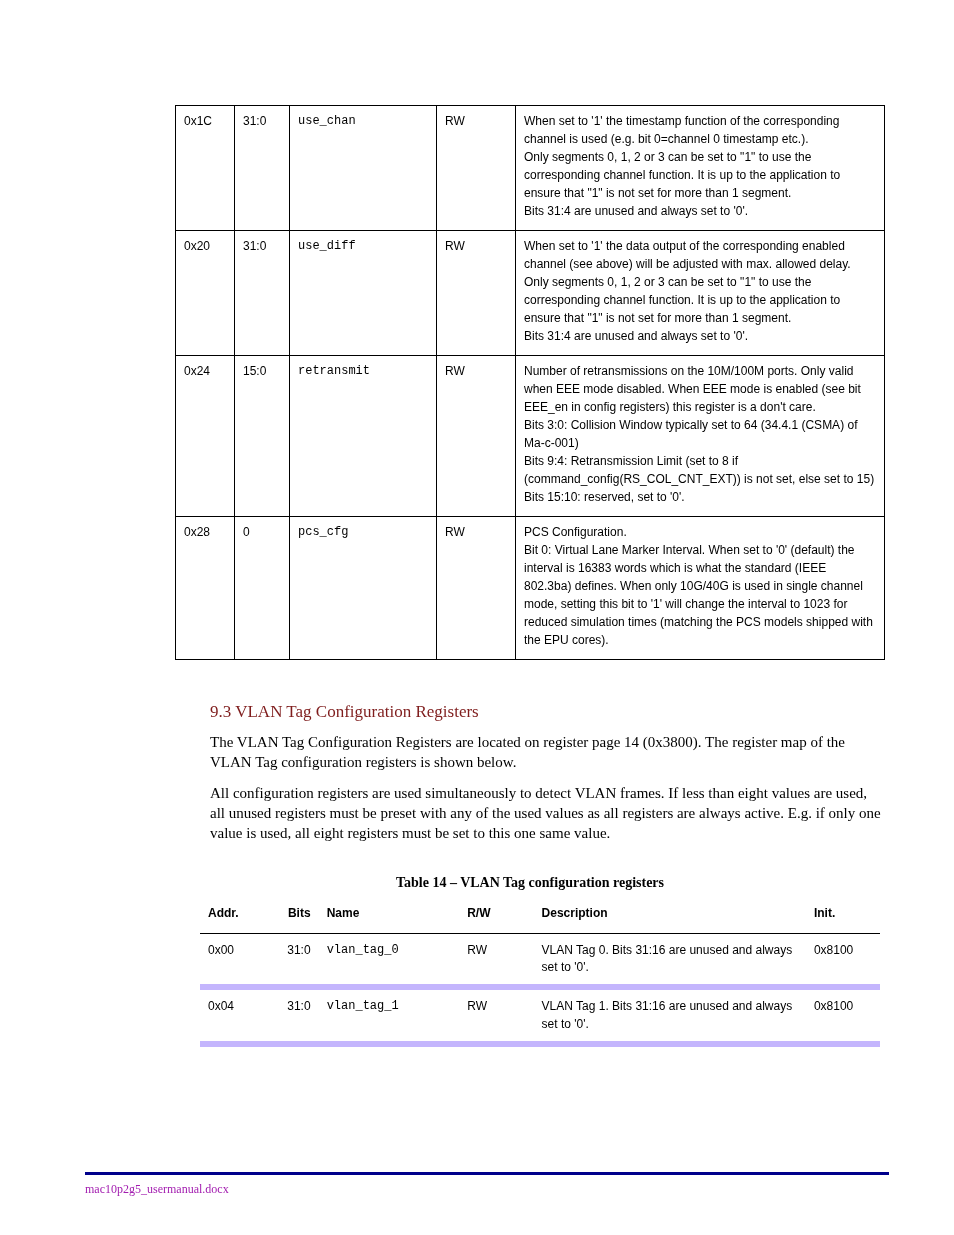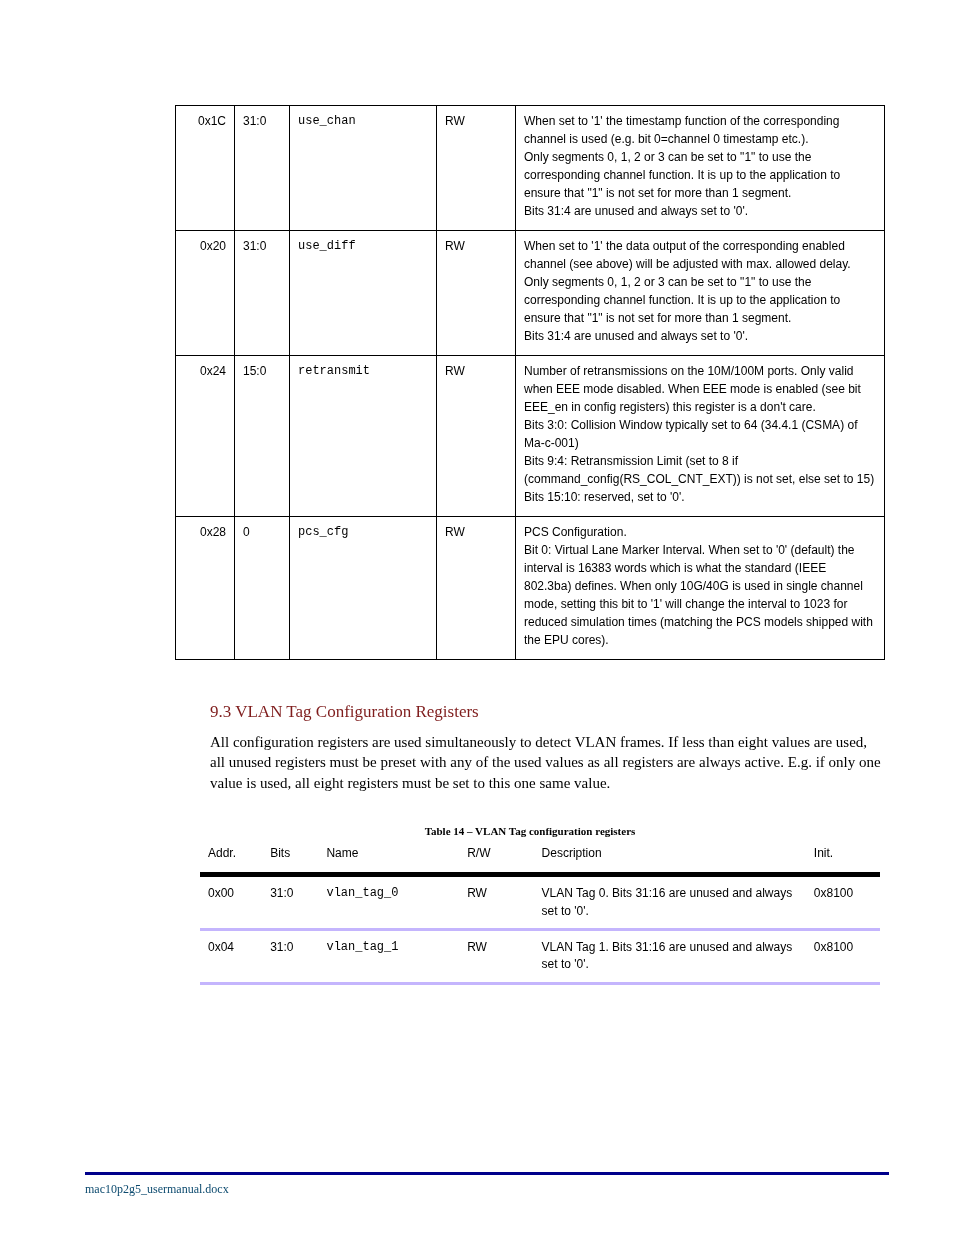--- a/index.html
+++ b/index.html
@@ -23,21 +23,21 @@
     font-size: 12px;
     line-height: 1.5;
   }
   table.register td, table.register th {
     border: 1px solid #000;
     padding: 6px 8px 10px 8px;
     vertical-align: top;
     text-align: left;
     font-weight: normal;
   }
-  table.register .col1 { width: 42px; text-align: right; }
+  table.register .col1 { width: 42px; }
   table.register .col2 { width: 38px; }
   table.register .col3 { width: 130px; font-family: Liberation Mono, monospace; }
   table.register .col4 { width: 62px; }
   table.register .col5 { }
   .mono { font-family: "Courier New", monospace; }
   .section-title {
     margin-left: 125px;
     font-family: "Times New Roman", serif;
     color: #7f1d1d;
     font-size: 17px;
@@ -50,66 +50,67 @@
     font-family: "Times New Roman", serif;
     font-size: 15px;
     line-height: 1.35;
     margin-top: 10px;
   }
   .table-title {
     text-align: center;
     width: 730px;
     margin-left: 80px;
     font-family: "Times New Roman", serif;
-    font-size: 11px;
+    font-size: 14px;
     font-weight: bold;
     margin-top: 32px;
+    margin-bottom: 6px;
   }
   table.register2 {
     width: 680px;
     border-collapse: collapse;
     margin-left: 115px;
     font-size: 12px;
     line-height: 1.45;
   }
   table.register2 td, table.register2 th {
     padding: 8px 8px 8px 8px;
     vertical-align: top;
     text-align: left;
     font-weight: normal;
   }
   table.register2 thead th {
-    border-bottom: 5px solid #000000;
-    font-weight: normal;
+    border-bottom: 1px solid #000000;
+    font-weight: bold;
     padding-bottom: 10px;
   }
   table.register2 tbody td {
-    border-bottom: 3px solid #c4b5fd;
+    border-bottom: 6px solid #c4b5fd;
   }
   table.register2 .col2_1 { width: 48px; }
-  table.register2 .col2_2 { width: 42px; }
+  table.register2 .col2_2 { width: 42px; text-align: right; }
   table.register2 .col2_3 { width: 130px; }
   table.register2 .col2_4 { width: 62px; }
   table.register2 .col2_5 { width: 276px; }
   table.register2 .col2_6 { width: 60px; }
   .footer-line {
     position: absolute;
     left: 85px;
     right: 65px;
     bottom: 60px;
     border-top: 3px solid #00008b;
   }
   .footer-text {
     position: absolute;
     left: 85px;
     right: 65px;
     bottom: 38px;
     font-family: "Times New Roman", serif;
     font-size: 12px;
-    color: #0c4a6e;
+    color: #a21caf;
   }
 </style>
 </head>
 <body>
 
 <div class="page">
 
   <table class="register">
     <tbody>
       <tr>
@@ -137,20 +138,21 @@
         <td class="col1">0x28</td>
         <td class="col2">0</td>
         <td class="col3 mono">pcs_cfg</td>
         <td class="col4">RW</td>
         <td class="col5">PCS Configuration.<br>Bit 0: Virtual Lane Marker Interval. When set to '0' (default) the interval is 16383 words which is what the standard (IEEE 802.3ba) defines. When only 10G/40G is used in single channel mode, setting this bit to '1' will change the interval to 1023 for reduced simulation times (matching the PCS models shipped with the EPU cores).</td>
       </tr>
     </tbody>
   </table>
 
   <div class="section-title">9.3 VLAN Tag Configuration Registers</div>
+  <div class="body-text">The VLAN Tag Configuration Registers are located on register page 14 (0x3800). The register map of the VLAN Tag configuration registers is shown below.</div>
   <div class="body-text">All configuration registers are used simultaneously to detect VLAN frames. If less than eight values are used, all unused registers must be preset with any of the used values as all registers are always active. E.g. if only one value is used, all eight registers must be set to this one same value.</div>
 
   <div class="table-title">Table 14 – VLAN Tag configuration registers</div>
 
   <table class="register2">
     <thead>
       <tr>
         <th class="col2_1">Addr.</th>
         <th class="col2_2">Bits</th>
         <th class="col2_3">Name</th>

